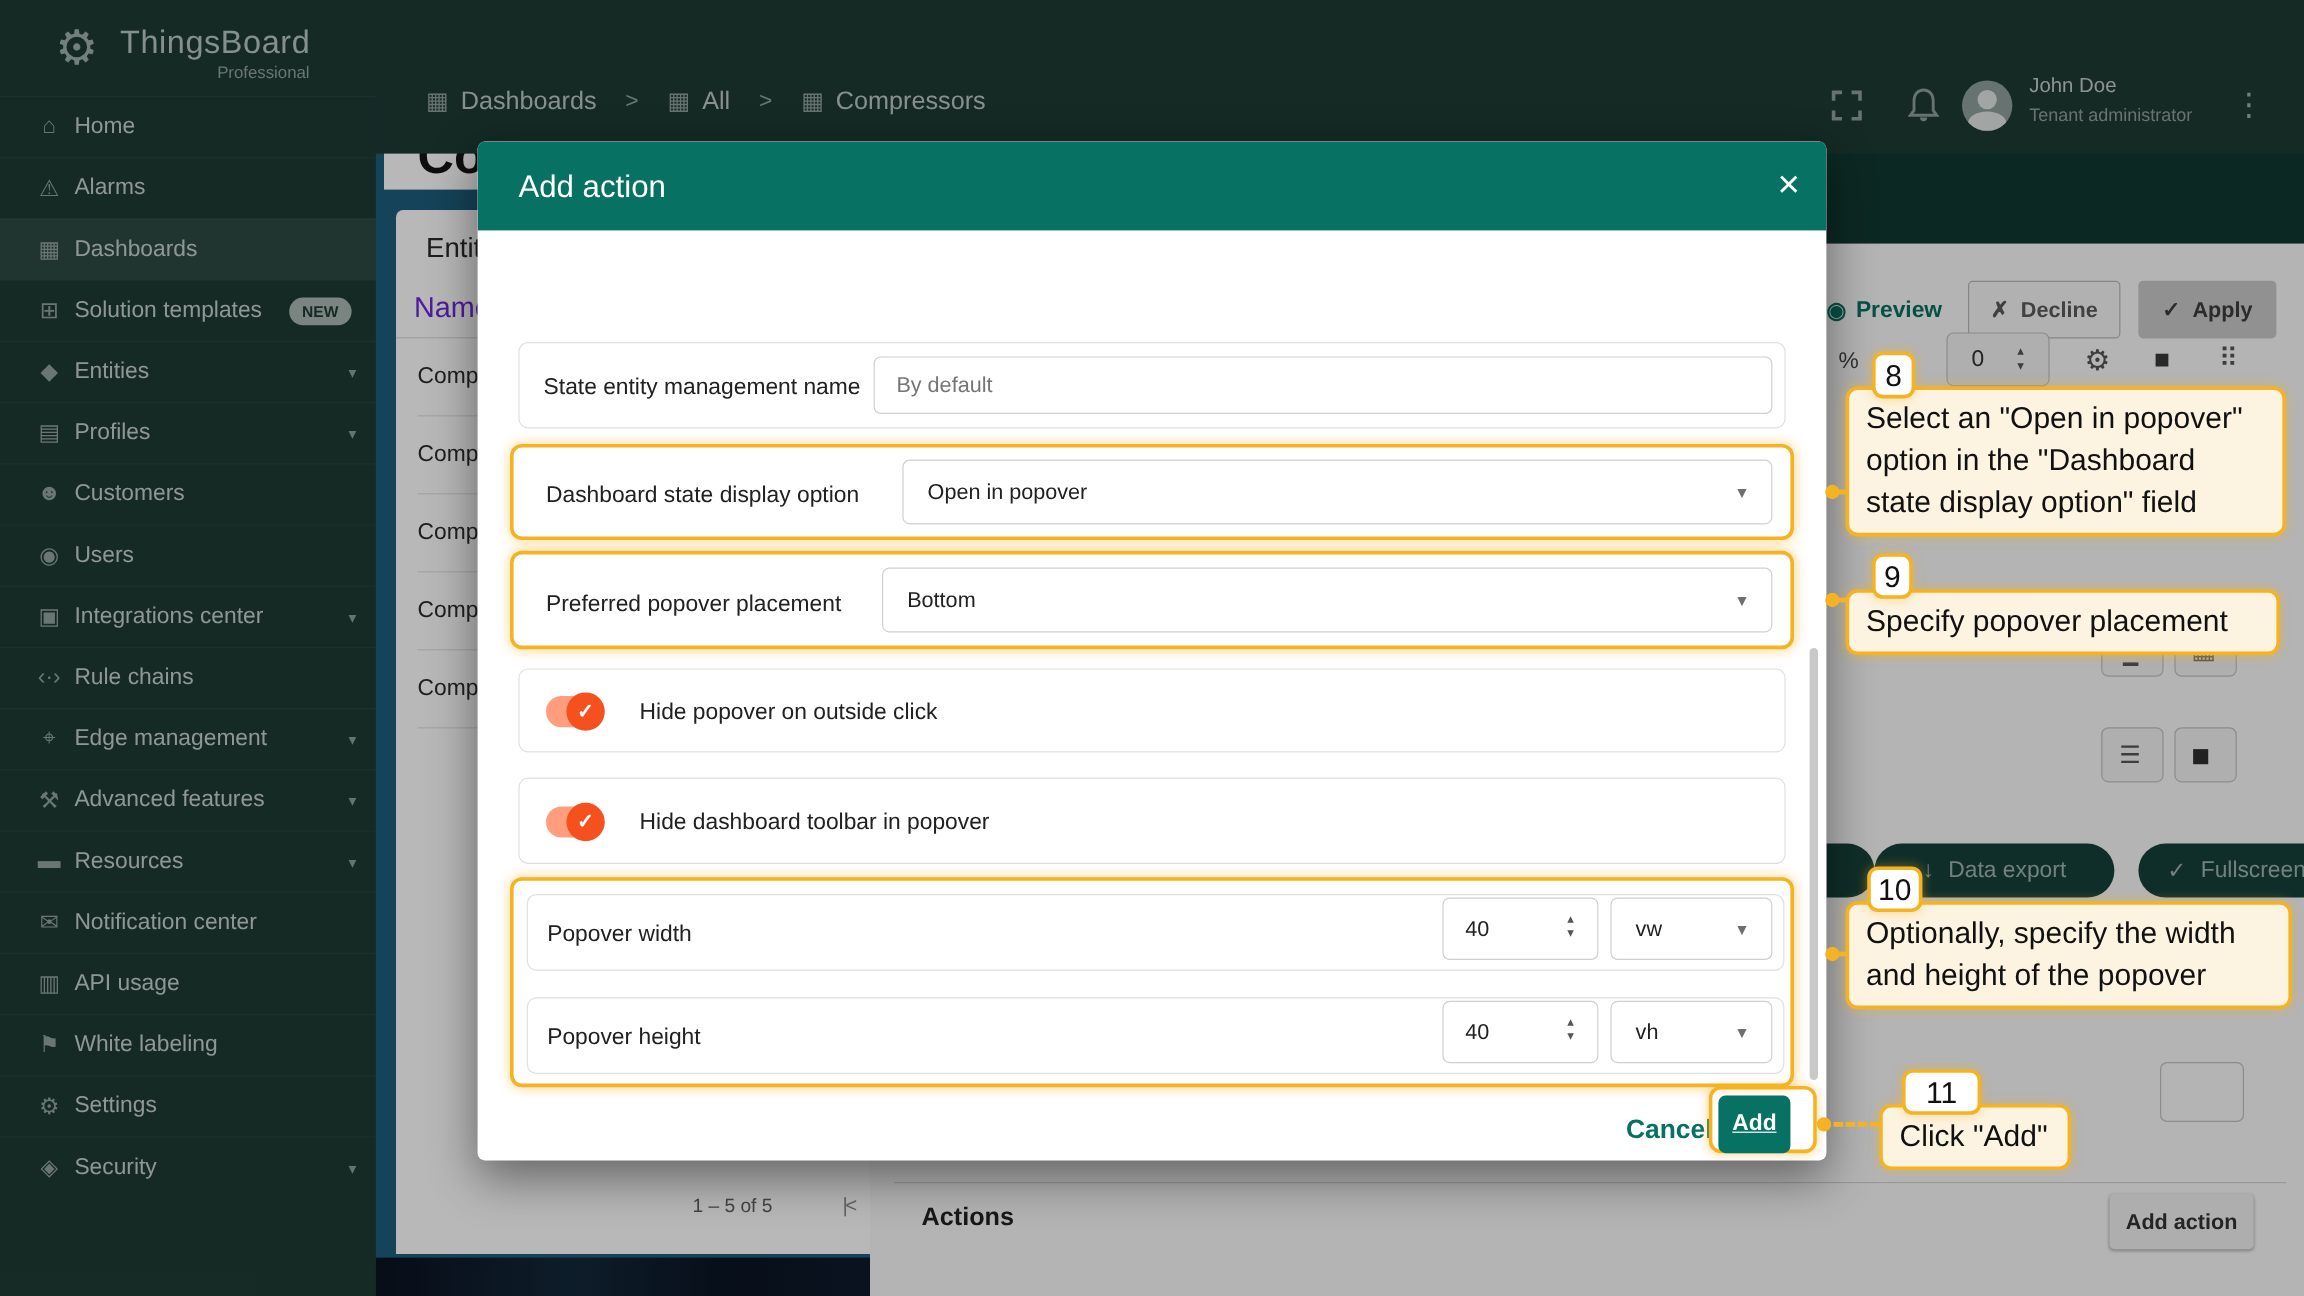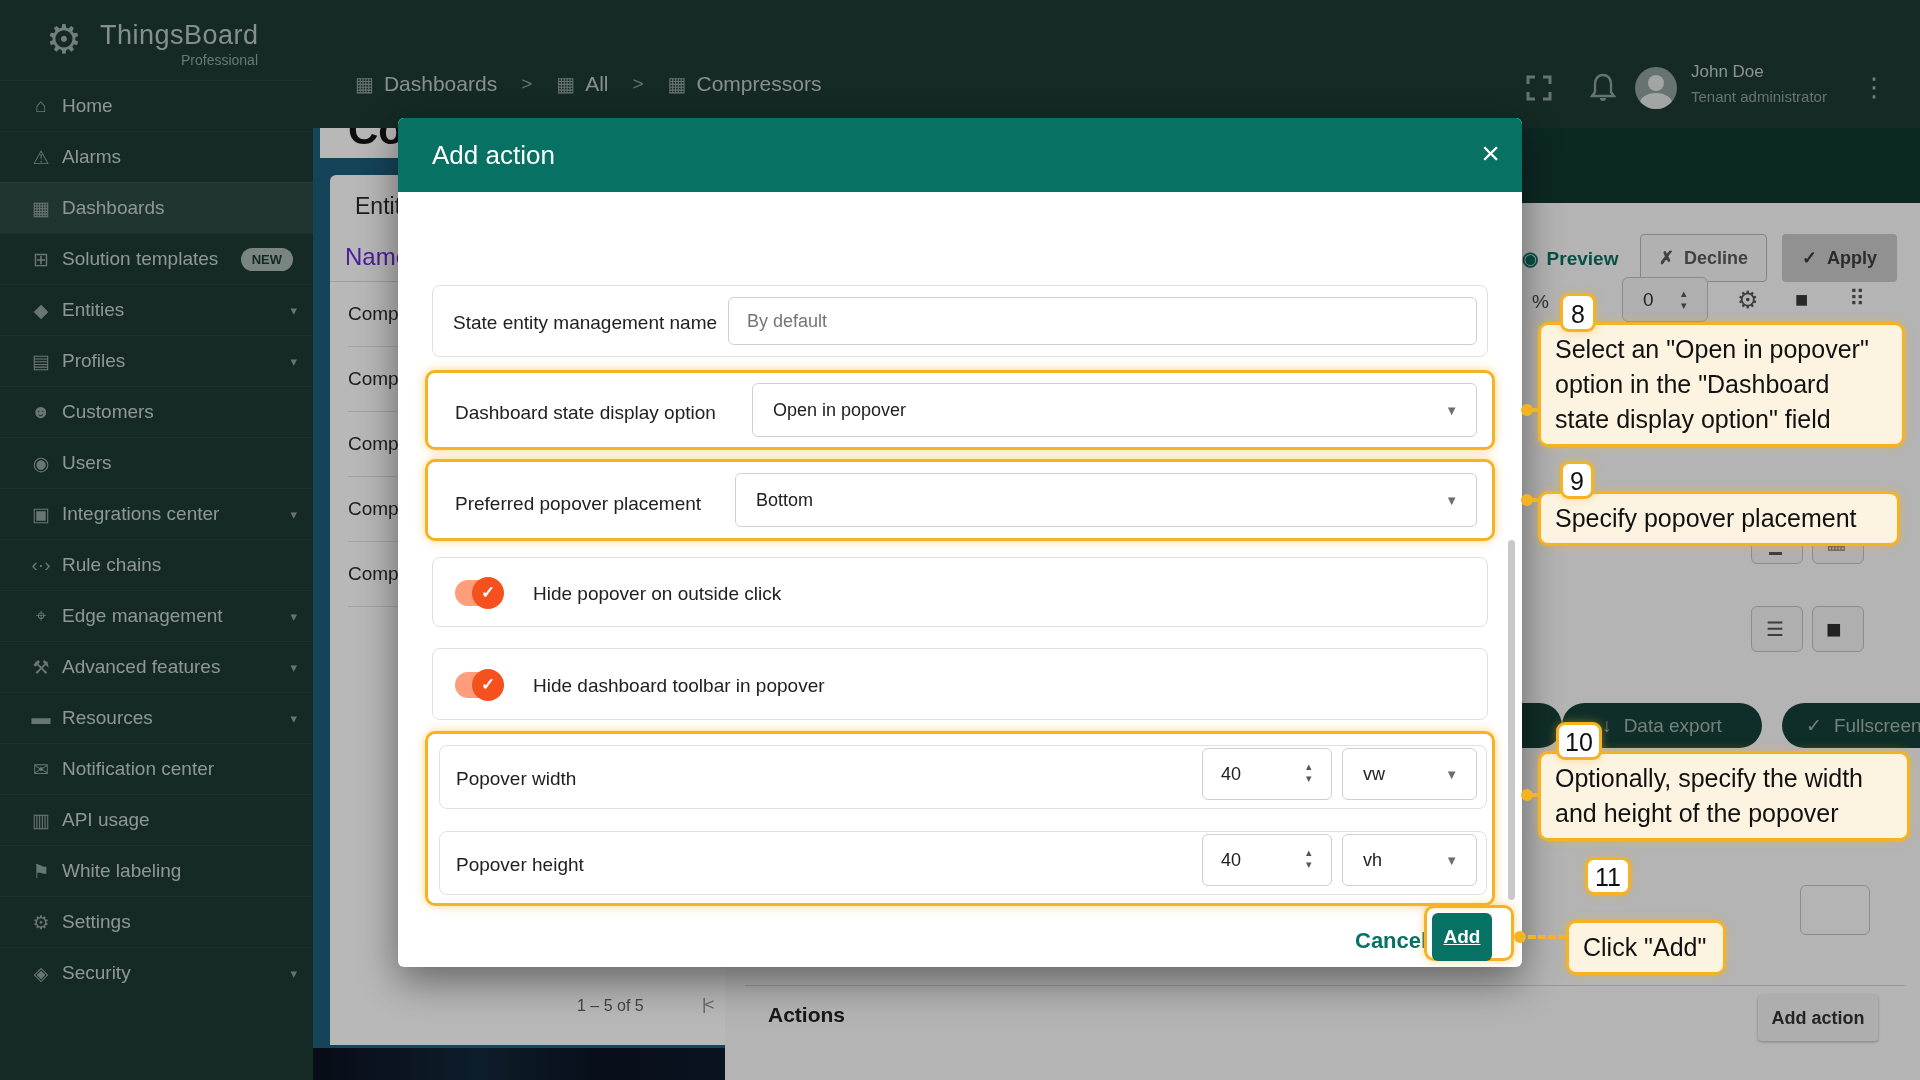--- a/index.html
+++ b/index.html
@@ -371,16 +371,16 @@
 
   <div class="ann-badge" style="left:1560px; top:293px; width:36px; height:39px; line-height:36px;">8</div>
   <div class="ann-box" style="left:1538px; top:322px; width:367px;">Select an "Open in popover" option in the "Dashboard state display option" field</div>
 
   <div class="ann-badge" style="left:1560px; top:461px; width:34px; height:38px; line-height:35px;">9</div>
   <div class="ann-box" style="left:1538px; top:491px; width:362px; white-space:nowrap;">Specify popover placement</div>
 
   <div class="ann-badge" style="left:1556px; top:722px; width:46px; height:38px; line-height:35px;">10</div>
   <div class="ann-box" style="left:1538px; top:751px; width:372px;">Optionally, specify the width and height of the popover</div>
 
-  <div class="ann-badge" style="left:1585px; top:857px; width:46px; height:38px; line-height:35px;text-align:center;">11</div>
+  <div class="ann-badge" style="left:1585px; top:891px; width:66px; height:38px; line-height:35px;text-align:center;">11</div>
   <div class="ann-box" style="left:1566px; top:920px; width:160px; white-space:nowrap;">Click "Add"</div>
 
 </div>
 
 </body></html>

